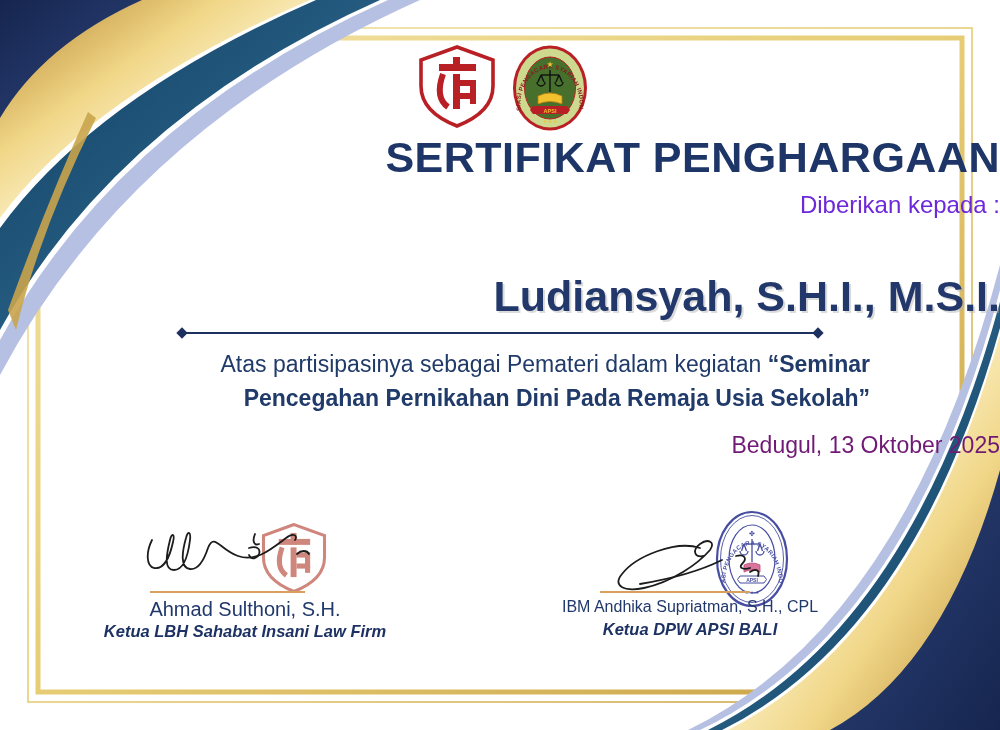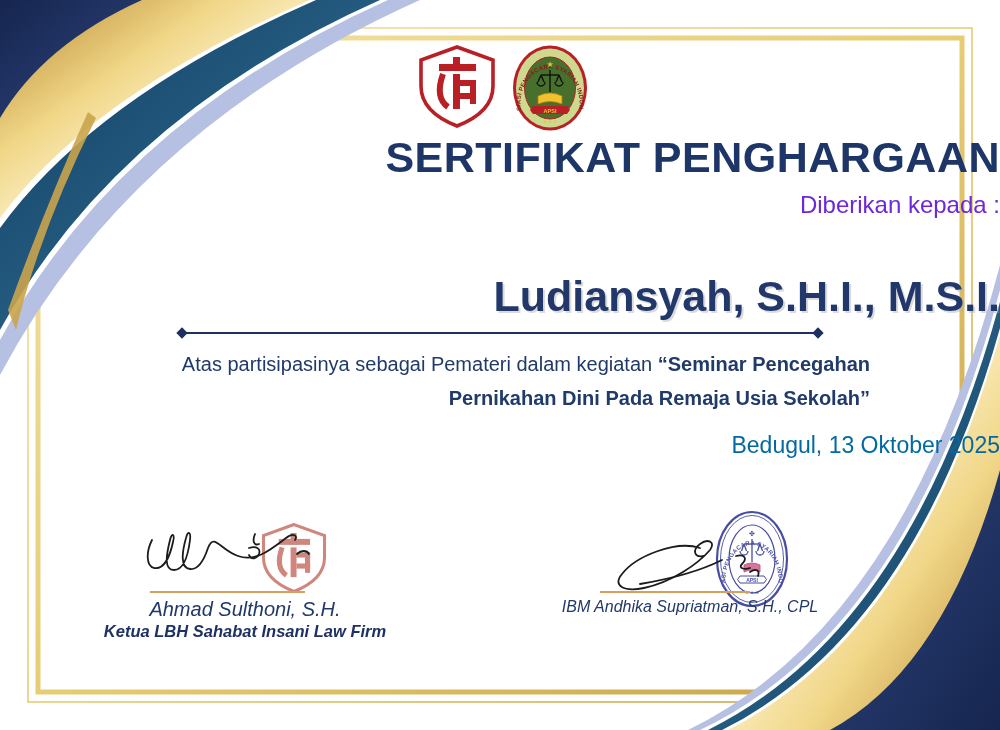--- a/index.html
+++ b/index.html
@@ -9,27 +9,27 @@
   .center{left:0;right:0;text-align:right;}
   .deco{position:absolute;top:0;left:0;pointer-events:none;}
 
   .logo-row{top:44px;left:0;right:0;display:flex;justify-content:center;align-items:flex-start;gap:8px;}
 
   .title{top:133px;font-size:43px;font-weight:800;letter-spacing:.5px;color:#1e3667;}
   .subtitle{top:191px;font-size:24px;color:#6d28d9;}
   .name{top:272px;font-size:43px;font-weight:700;color:#22386b;
         text-shadow:2px 2px 0 rgba(176,176,176,.45);}
   .rule{top:326px;}
-  .desc{top:347px;font-size:20px;line-height:34px;color:#203a69;}
+  .desc{top:347px;font-size:23px;line-height:34px;color:#203a69;}
   .desc b{font-weight:800;}
-  .date{top:432px;font-size:23px;color:#0369a1;padding-left:25px;}
+  .date{top:432px;font-size:23px;color:#701a75;padding-left:25px;}
 
   .sigblock{position:absolute;text-align:center;}
   .sig-underline{position:absolute;height:2px;background:#d8a05c;}
-  .sig-name{position:absolute;left:0;right:0;text-align:center;font-size:20px;color:#21386b;font-style:italic;}
+  .sig-name{position:absolute;left:0;right:0;text-align:center;font-size:20px;color:#21386b;}
   .sig-role{position:absolute;left:0;right:0;text-align:center;font-size:16.5px;font-weight:800;color:#1d3263;font-style:italic;}
 </style>
 </head>
 <body>
 
 <div class="stage">
 
   <svg class="deco" width="1000" height="730" viewBox="0 0 1000 730">
     <defs>
       <linearGradient id="goldFrame" x1="0" y1="0" x2="1" y2="1">
@@ -185,15 +185,16 @@
     <svg class="abs" style="left:50px;top:15px;" width="210" height="72" viewBox="0 0 210 72">
       <g fill="none" stroke="#1c1c1c" stroke-width="1.8" stroke-linecap="round">
         <path d="M115,23 C91,15 51,31 37,49 C27,61 39,67 59,63 C87,57 113,39 125,25 C131,17 123,13 115,19 C107,25 109,33 119,31"></path>
         <path d="M55,59 C79,55 113,47 137,35"></path>
         <path d="M151,31 c8,-2 12,2 6,8 c-4,4 2,6 8,4"></path>
         <path d="M165,47 c6,-4 10,-2 8,4"></path>
       </g>
     </svg>
     <div class="sig-underline" style="left:65px;top:81px;width:150px;"></div>
     <div class="sig-name" style="top:88px;font-size:16px;">IBM Andhika Supriatman, S.H., CPL</div>
+    <div class="sig-role" style="top:110px;">Ketua DPW APSI BALI</div>
   </div>
 
 </div>
 
 </body></html>

